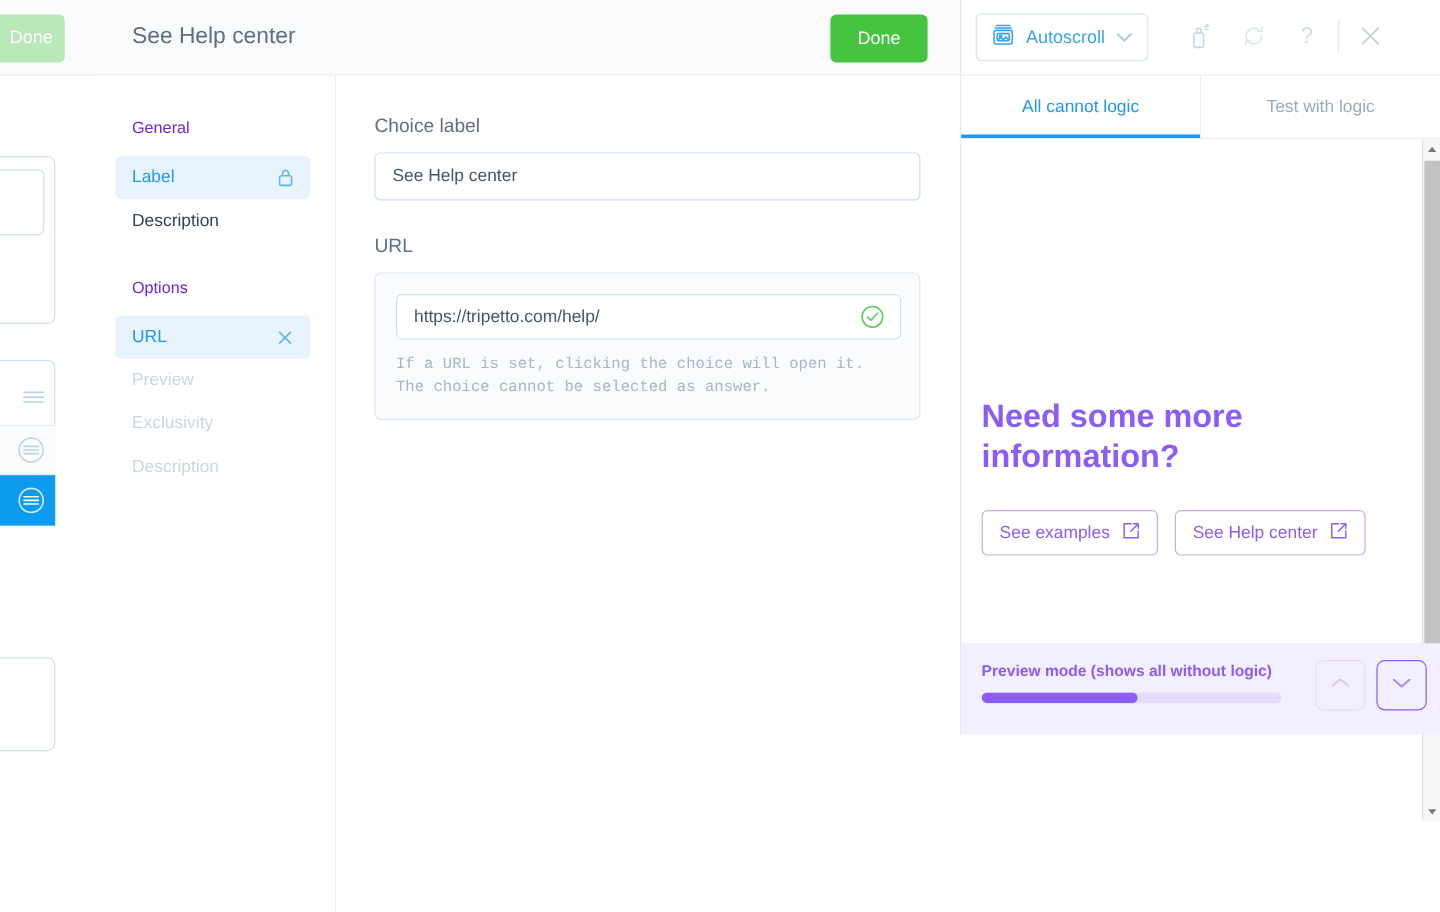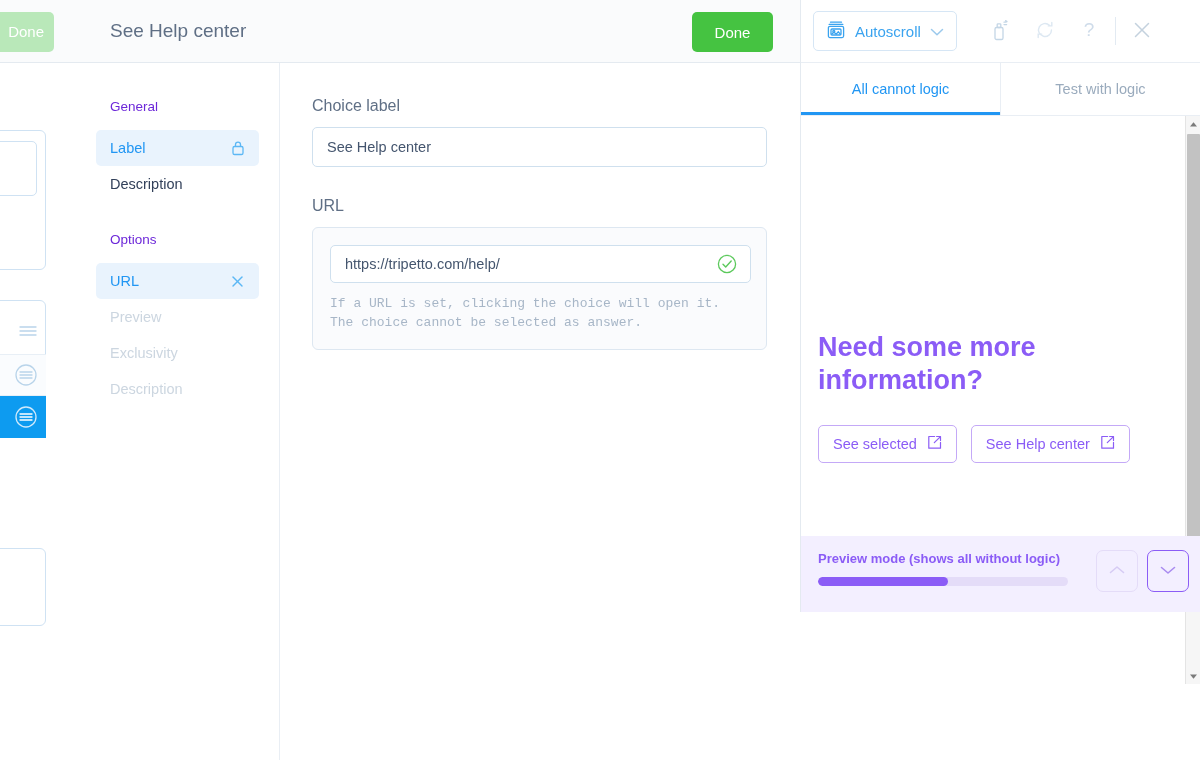--- a/index.html
+++ b/index.html
@@ -400,21 +400,21 @@
       <div class="ptab active">All cannot logic</div>
       <div class="ptab">Test with logic</div>
     </div>
 
     <div class="preview-body">
       <div class="preview-content">
         <div class="preview-heading">Need some more information?</div>
 
         <div class="choice-row">
           <button class="choice-btn">
-            <span>See selected</span>
+            <span>See examples</span>
             <span>
               <svg width="15" height="15" viewBox="0 0 15 15">
                   <g stroke="#8b5cf6" stroke-width="1.2" fill="none" stroke-linecap="round" stroke-linejoin="round">
                     <path d="M7.6 1.5H1.8v11.7h11.7V7.4"></path>
                     <path d="M9.6 1.5h3.9v3.9"></path>
                     <line x1="13.2" y1="1.8" x2="7.3" y2="7.7"></line>
                   </g>
                 </svg>
             </span>
           </button>

